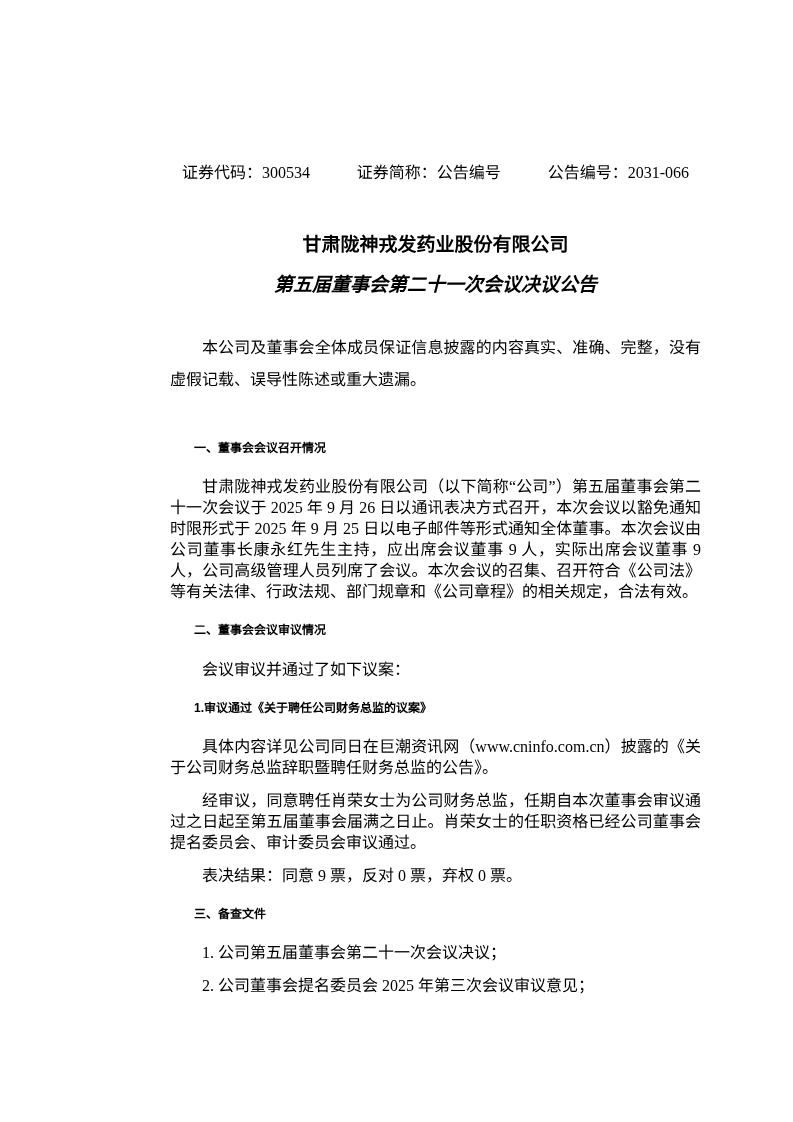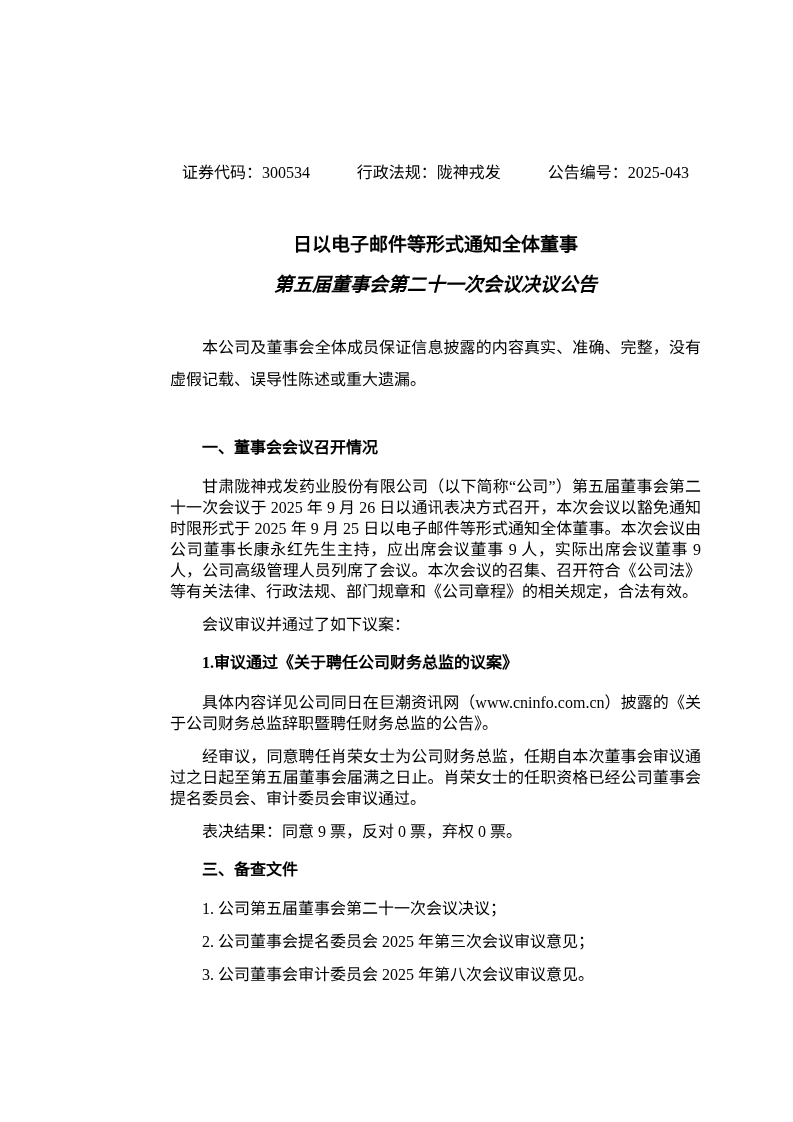--- a/index.html
+++ b/index.html
@@ -39,68 +39,68 @@
   .statement {
     margin-top: 34px;
     font-family: "Liberation Sans", "DejaVu Sans", sans-serif;
     font-weight: 400;
     font-size: 16px;
     line-height: 32.4px;
     text-indent: 2em;
     text-align: justify;
   }
   .sec-heading {
-    font-family: Liberation Serif, serif;
+    font-family: Liberation Sans, sans-serif;
     font-weight: 700;
-    font-size: 16px;
+    font-size: 12px;
     line-height: 32.4px;
     text-indent: 2em;
   }
   .sec-heading.first { margin-top: 35px; }
   .para {
     font-size: 16px;
     line-height: 21px;
     text-indent: 2em;
     text-align: justify;
   }
   .para.no-justify { text-align: left; }
 </style>
 </head>
 <body>
 
 <div class="page">
 
   <div class="meta-row">
     <span>证券代码：300534</span>
-    <span>行政法规：陇神戎发</span>
-    <span>公告编号：2025-043</span>
+    <span>证券简称：公告编号</span>
+    <span>公告编号：2031-066</span>
   </div>
 
-  <h1 class="doc-title company">日以电子邮件等形式通知全体董事</h1>
+  <h1 class="doc-title company">甘肃陇神戎发药业股份有限公司</h1>
 
   <h1 class="doc-title subject">第五届董事会第二十一次会议决议公告</h1>
 
   <p class="statement">本公司及董事会全体成员保证信息披露的内容真实、准确、完整，没有虚假记载、误导性陈述或重大遗漏。</p>
 
   <h2 class="sec-heading first">一、董事会会议召开情况</h2>
 
   <p class="para">甘肃陇神戎发药业股份有限公司（以下简称“公司”）第五届董事会第二十一次会议于 2025 年 9 月 26 日以通讯表决方式召开，本次会议以豁免通知时限形式于 2025 年 9 月 25 日以电子邮件等形式通知全体董事。本次会议由公司董事长康永红先生主持，应出席会议董事 9 人，实际出席会议董事 9 人，公司高级管理人员列席了会议。本次会议的召集、召开符合《公司法》等有关法律、行政法规、部门规章和《公司章程》的相关规定，合法有效。</p>
 
+  <h2 class="sec-heading">二、董事会会议审议情况</h2>
 
   <p class="para no-justify">会议审议并通过了如下议案：</p>
 
   <h3 class="sec-heading">1.审议通过《关于聘任公司财务总监的议案》</h3>
 
   <p class="para">具体内容详见公司同日在巨潮资讯网（www.cninfo.com.cn）披露的《关于公司财务总监辞职暨聘任财务总监的公告》。</p>
 
   <p class="para">经审议，同意聘任肖荣女士为公司财务总监，任期自本次董事会审议通过之日起至第五届董事会届满之日止。肖荣女士的任职资格已经公司董事会提名委员会、审计委员会审议通过。</p>
 
   <p class="para no-justify">表决结果：同意 9 票，反对 0 票，弃权 0 票。</p>
 
   <h2 class="sec-heading">三、备查文件</h2>
 
   <p class="para no-justify">1. 公司第五届董事会第二十一次会议决议；</p>
 
   <p class="para no-justify">2. 公司董事会提名委员会 2025 年第三次会议审议意见；</p>
 
-  <p class="para no-justify">3. 公司董事会审计委员会 2025 年第八次会议审议意见。</p>
 
 </div>
 
 </body></html>

